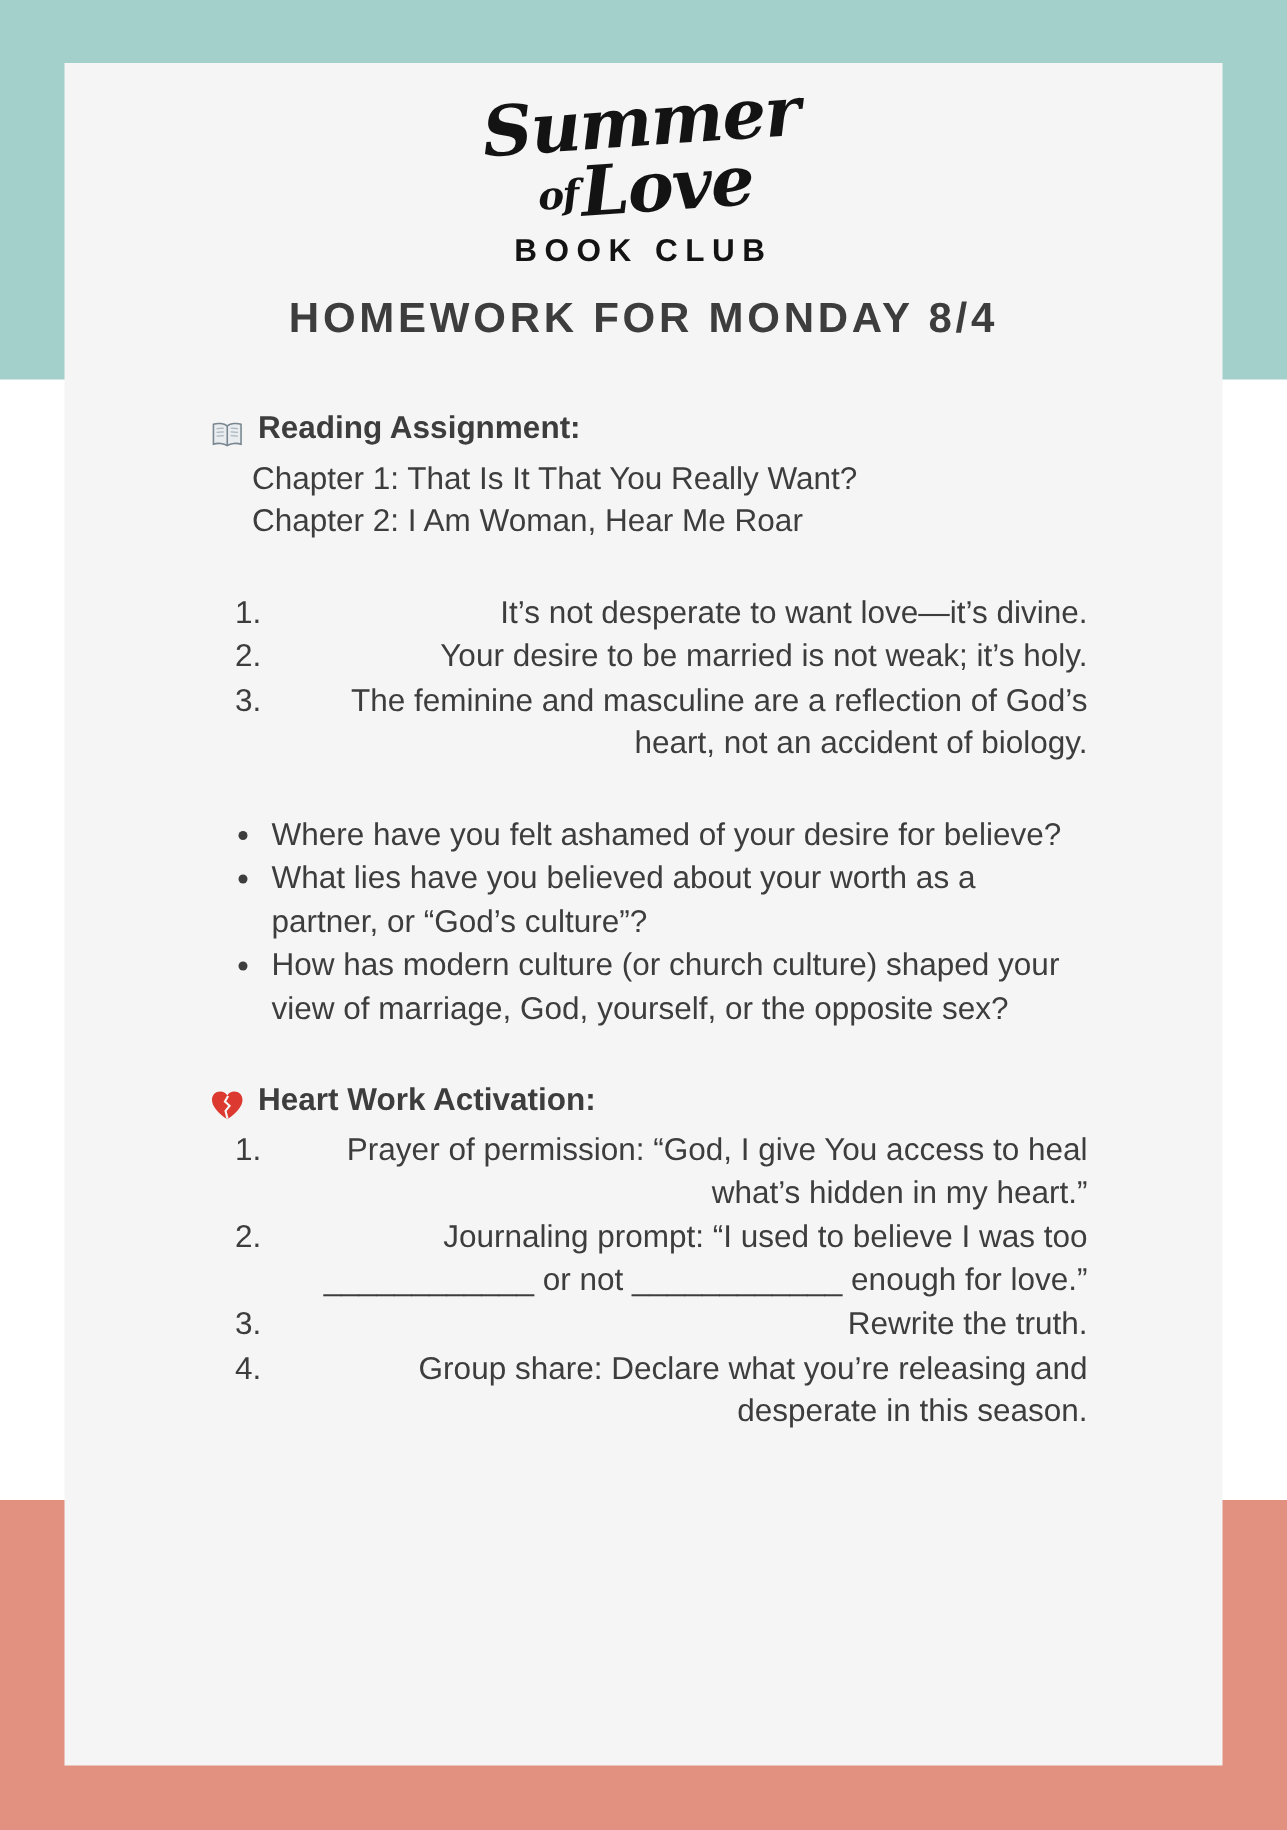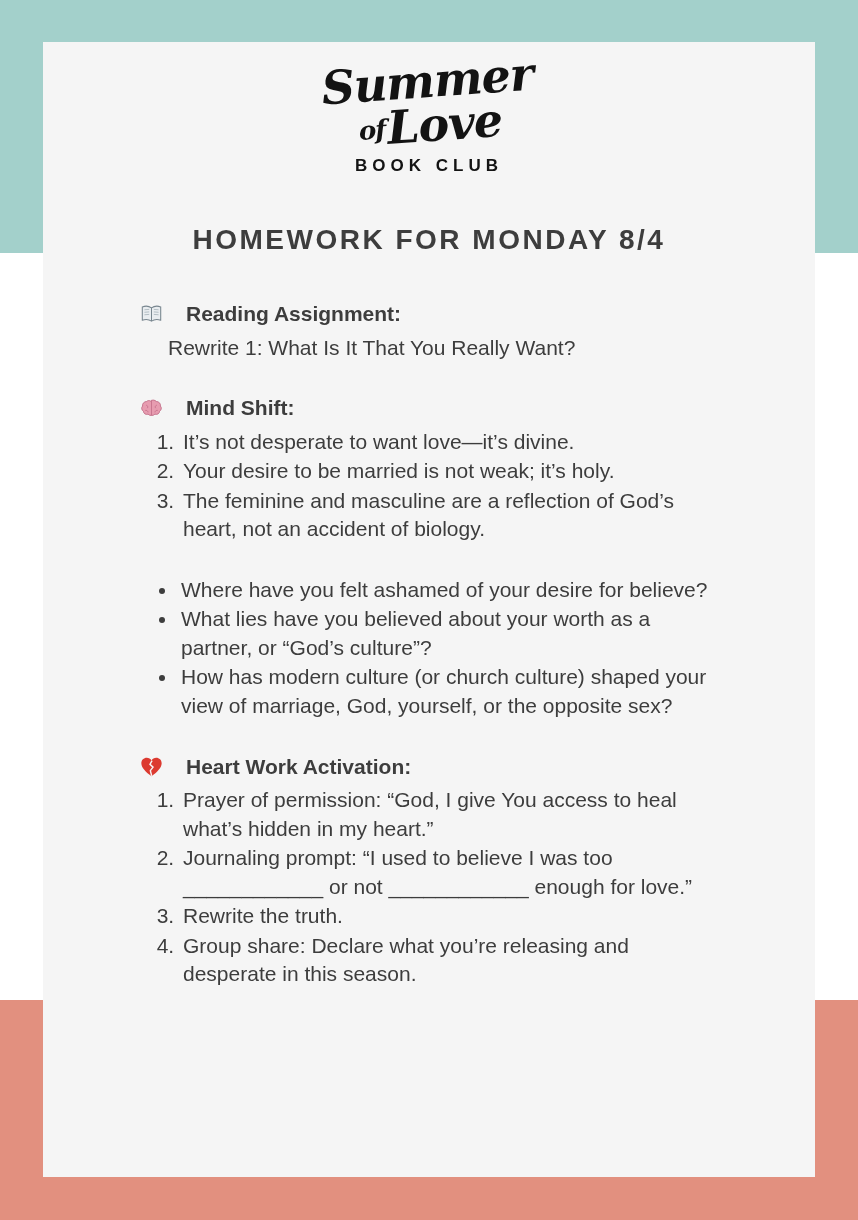--- a/index.html
+++ b/index.html
@@ -33,57 +33,57 @@
     font-family: "DejaVu Serif", serif;
     font-style: italic;
     font-weight: 700;
     letter-spacing: -1px;
   }
   .logo-line1 { font-size: 46px; line-height: 0.95; }
   .logo-line2 { font-size: 46px; line-height: 0.92; }
   .logo-of { font-size: 26px; vertical-align: 6px; margin-right: 2px; }
   .logo-sub {
     margin-top: 10px;
-    font-size: 17px;
+    font-size: 21px;
     font-weight: 700;
     letter-spacing: 5px;
     color: #131313;
   }
   
   .title {
-    margin-top: 48px;
+    margin-top: 16px;
     text-align: center;
     font-size: 28px;
     font-weight: 800;
     letter-spacing: 2.5px;
     color: #3D3D3D;
   }
   
   .content {
     margin-top: 44px;
     padding-left: 97px;
     padding-right: 90px;
     color: #3D3D3D;
     font-size: 21px;
     line-height: 1.36;
   }
   .content-inner { max-width: 585px; }
   .section { margin-bottom: 32px; }
   .section:last-child { margin-bottom: 4px; }
   .section-heading {
     display: flex;
-    align-items: center;
-    gap: 23px;
+    align-items: flex-end;
+    gap: 9px;
     font-weight: 700;
     margin-bottom: 5px;
   }
   .section-icon { width: 23px; height: 22px; flex: 0 0 auto; display: inline-flex; }
   .section-icon svg { width: 100%; height: 100%; }
   .plain-list > div { margin-left: 28px; }
-  .section ol { margin: 0; padding-left: 40px; }
+  .section ol { margin: 0; padding-left: 40px; text-align: right; }
   .section ul { margin: 0; padding-left: 38px; }
   .section li { padding-left: 3px; margin-bottom: 1px; }
 </style>
 </head>
 <body>
 
 <div class="band-teal" style="background: rgb(163, 208, 203);"></div>
 <div class="band-salmon" style="background: rgb(226, 144, 127);"></div>
 
 <div class="card" style="background: rgb(245, 245, 245);">
@@ -111,35 +111,27 @@
                 <line x1="4.6" y1="10.8" x2="9.6" y2="10.4" stroke="#aab6bd" stroke-width="0.9"></line>
                 <line x1="14.4" y1="5.2" x2="19.4" y2="5.6" stroke="#aab6bd" stroke-width="0.9"></line>
                 <line x1="14.4" y1="7.8" x2="19.4" y2="8.2" stroke="#aab6bd" stroke-width="0.9"></line>
                 <line x1="14.4" y1="10.4" x2="19.4" y2="10.8" stroke="#aab6bd" stroke-width="0.9"></line>
               </svg>
             </span>
       <span class="section-heading-text">Reading Assignment:</span>
     </div>
     <div class="section-list">
             <div class="plain-list">
-              <div>Rewrite 1: What Is It That You Really Want?</div>
+              <div>Chapter 1: That Is It That You Really Want?</div>
+              <div>Chapter 2: I Am Woman, Hear Me Roar</div>
             </div>
           </div>
   </div>
 
   <div class="section">
-    <div class="section-heading">
-      <span class="section-icon">
-              <svg viewBox="0 0 24 20">
-                <path d="M7 3.2 C4.2 3.2 2.2 5.6 2.7 8 C1.1 9.5 1.6 12.4 3.6 13.4 C3.6 15.8 6 17.3 8.4 16.4 C9.9 18.3 14.1 18.3 15.6 16.4 C18 17.3 20.4 15.8 20.4 13.4 C22.4 12.4 22.9 9.5 21.3 8 C21.8 5.6 19.8 3.2 17 3.2 C15.6 1.4 12.2 1.2 10.9 2.8 C9.9 1.9 8 2 7 3.2 Z" fill="#e79cb0" stroke="#bf6a85" stroke-width="0.9"></path>
-                <path d="M12 2.2 L12 17.6 M6.5 7 C8 7.4 8.6 9 7.6 10.2 M17.5 7 C16 7.4 15.4 9 16.4 10.2 M5.5 12.5 C7 12.2 8.4 13.2 8.4 14.6 M18.5 12.5 C17 12.2 15.6 13.2 15.6 14.6" fill="none" stroke="#bf6a85" stroke-width="0.8"></path>
-              </svg>
-            </span>
-      <span class="section-heading-text">Mind Shift:</span>
-    </div>
     <div class="section-list">
             <ol>
               <li>It’s not desperate to want love—it’s divine.</li>
               <li>Your desire to be married is not weak; it’s holy.</li>
               <li>The feminine and masculine are a reflection of God’s heart, not an accident of biology.</li>
             </ol>
           </div>
   </div>
 
   <div class="section">

